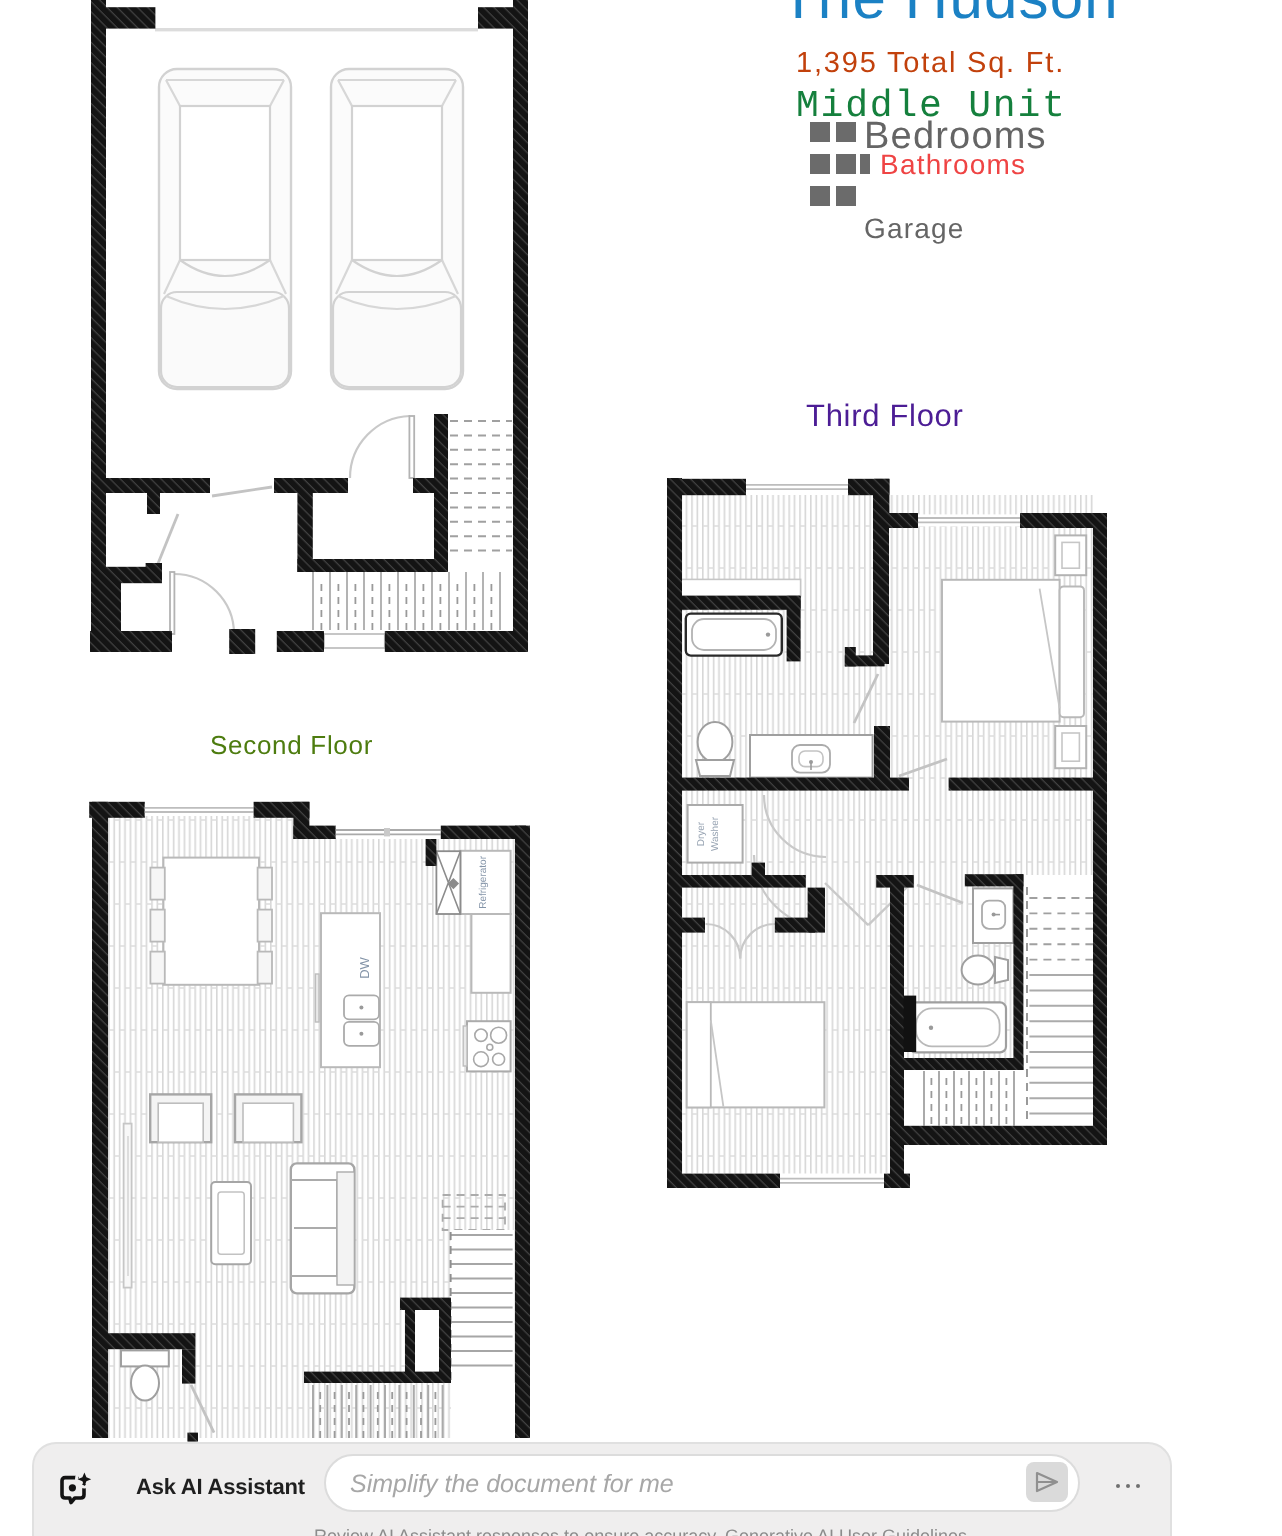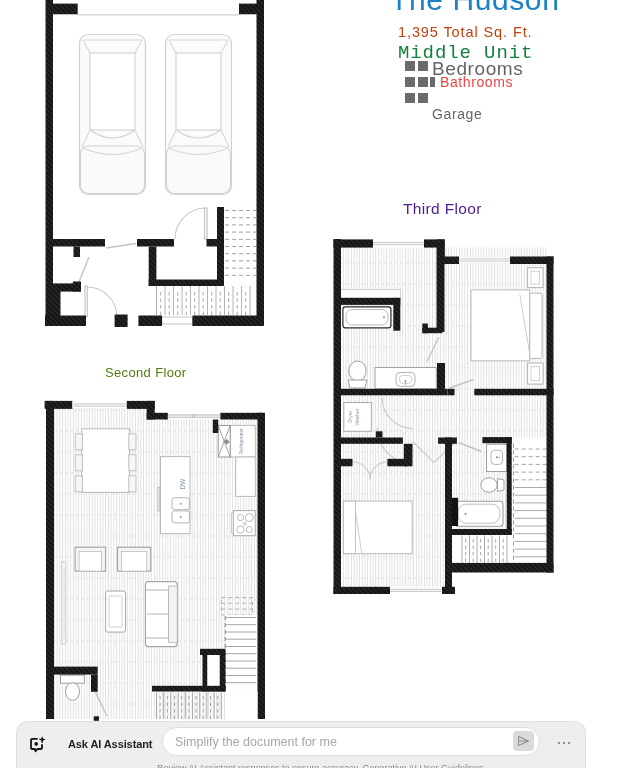--- a/index.html
+++ b/index.html
@@ -415,21 +415,21 @@
 <svg class="abs" style="left:29px;top:736px;" width="18" height="18" viewBox="0 0 18 18">
   <path d="M9.6 2.8 L3.6 2.8 Q2 2.8 2 4.4 L2 11.4 Q2 13 3.6 13 L5.9 13 L6.5 15.3 L8.4 13 L11.4 13 Q13 13 13 11.4 L13 6.4" stroke="#131313" stroke-width="1.8" fill="none" stroke-linecap="round" stroke-linejoin="round"></path>
   <circle cx="7.2" cy="7.9" r="1.8" fill="#131313"></circle>
   <circle cx="13.2" cy="3.6" r="3.9" fill="none" stroke="#efeeee" stroke-width="1.6"></circle>
   <path d="M13.2 0.2 L14.2 2.6 L16.6 3.6 L14.2 4.6 L13.2 7 L12.2 4.6 L9.8 3.6 L12.2 2.6 Z" fill="#131313"></path>
 </svg>
 
 <div class="abs" style="left:52px;top:738px;font-size:11px;letter-spacing:-0.1px;font-weight:700;color:#1f1f1f;margin-left:16px;">Ask AI Assistant</div>
 
 <div class="abs" style="left:162px;top:727px;width:378px;height:29px;background:#fff;border:1px solid #dcdcdc;border-radius:15px;box-sizing:border-box;"></div>
-<div class="abs" style="left:175px;top:735px;font-size:12.5px;color:#a7a7a7;">Simplify the document for me</div>
+<div class="abs" style="left:175px;top:735px;font-size:12.5px;color:#a7a7a7;font-style:italic;">Simplify the document for me</div>
 
 <div class="abs" style="left:513px;top:731px;width:21px;height:20px;background:#dadada;border-radius:4px;"></div>
 <svg class="abs" style="left:516px;top:734px;" width="15" height="14" viewBox="0 0 15 14">
   <path d="M2 7 L12.5 7 M2.5 2.5 L12.5 7 L2.5 11.5 Z" stroke="#909090" stroke-width="1.1" fill="none" stroke-linejoin="round"></path>
 </svg>
 
 <div class="abs" style="left:557.5px;top:741.8px;width:2.3px;height:2.3px;border-radius:50%;background:#6f6f6f;"></div>
 <div class="abs" style="left:562.7px;top:741.8px;width:2.3px;height:2.3px;border-radius:50%;background:#6f6f6f;"></div>
 <div class="abs" style="left:567.9px;top:741.8px;width:2.3px;height:2.3px;border-radius:50%;background:#6f6f6f;"></div>
 

